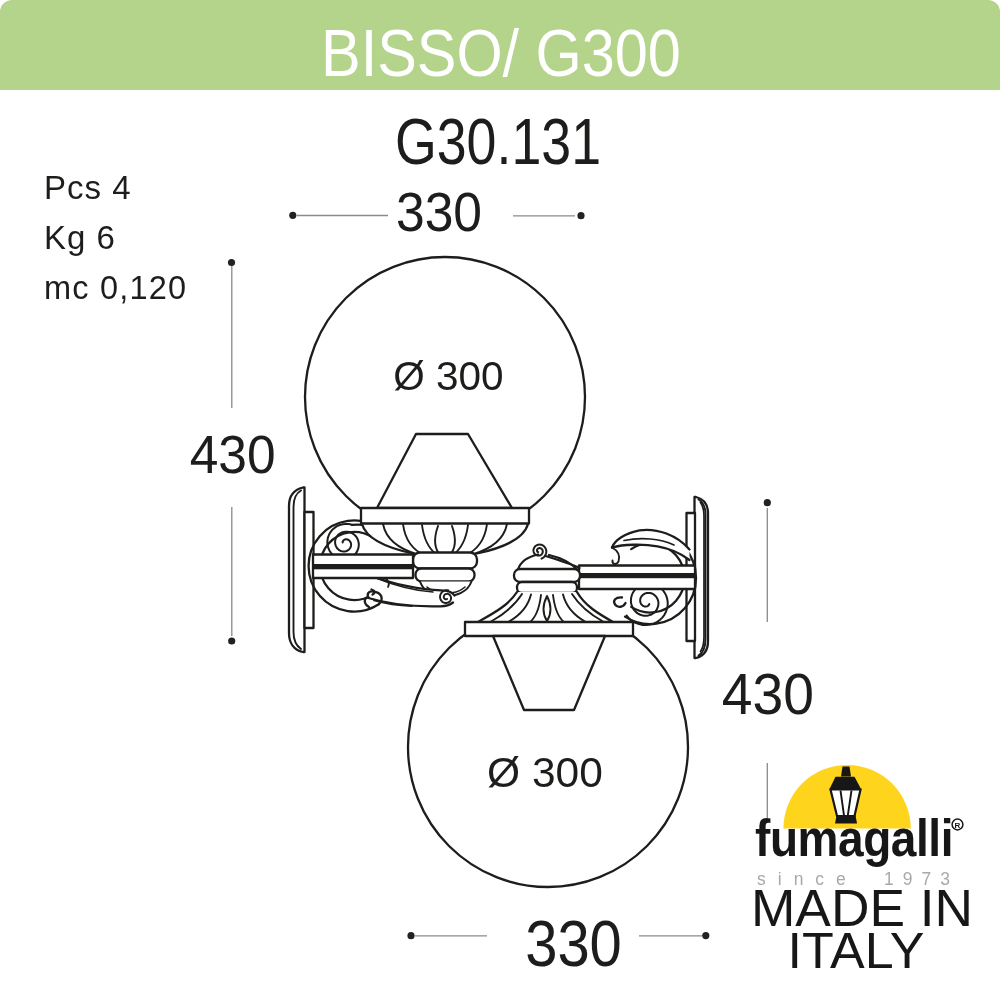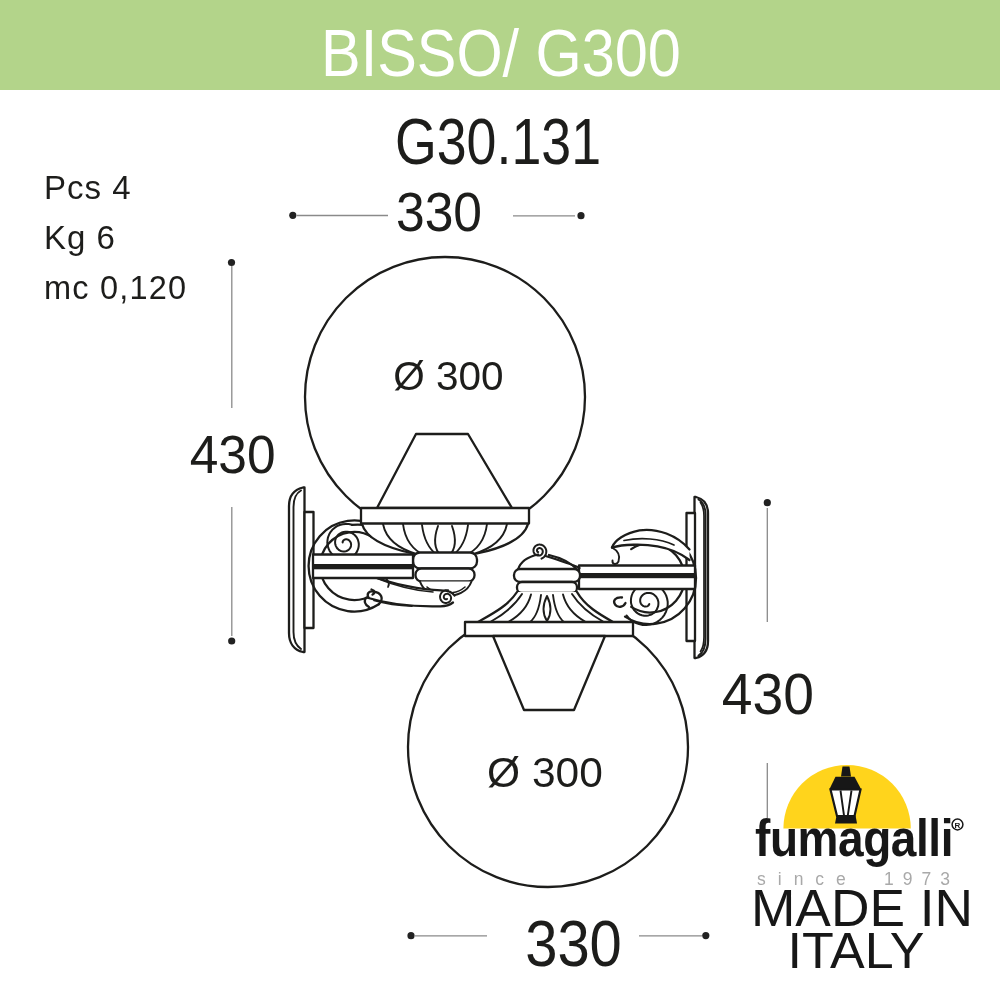--- a/index.html
+++ b/index.html
@@ -1,17 +1,17 @@
 <!DOCTYPE html>
 <html><head>
 <meta charset="utf-8">
 <style>
 html,body { margin:0; padding:0; background:#ffffff; }
 #page { position:relative; width:1000px; height:1000px; overflow:hidden;
-        font-family:"Liberation Sans", sans-serif; }
+        font-family:"Liberation Sans", sans-serif;border-radius:12px; }
 svg text { font-family:"Liberation Sans", sans-serif; }
 </style>
 </head>
 <body>
 <div id="page">
 <svg width="1000" height="1000" viewBox="0 0 1000 1000">
 <rect x="0" y="0" width="1000" height="90" fill="#b3d48a"></rect>
 <text x="0" y="76" font-size="66" fill="#ffffff" text-anchor="middle" transform="translate(501,0) scale(0.90,1)">BISSO/ G300</text>
 <g stroke="#8a8a8a" stroke-width="1.3" fill="none">
 <path d="M 297,215.5 H 388"></path>

